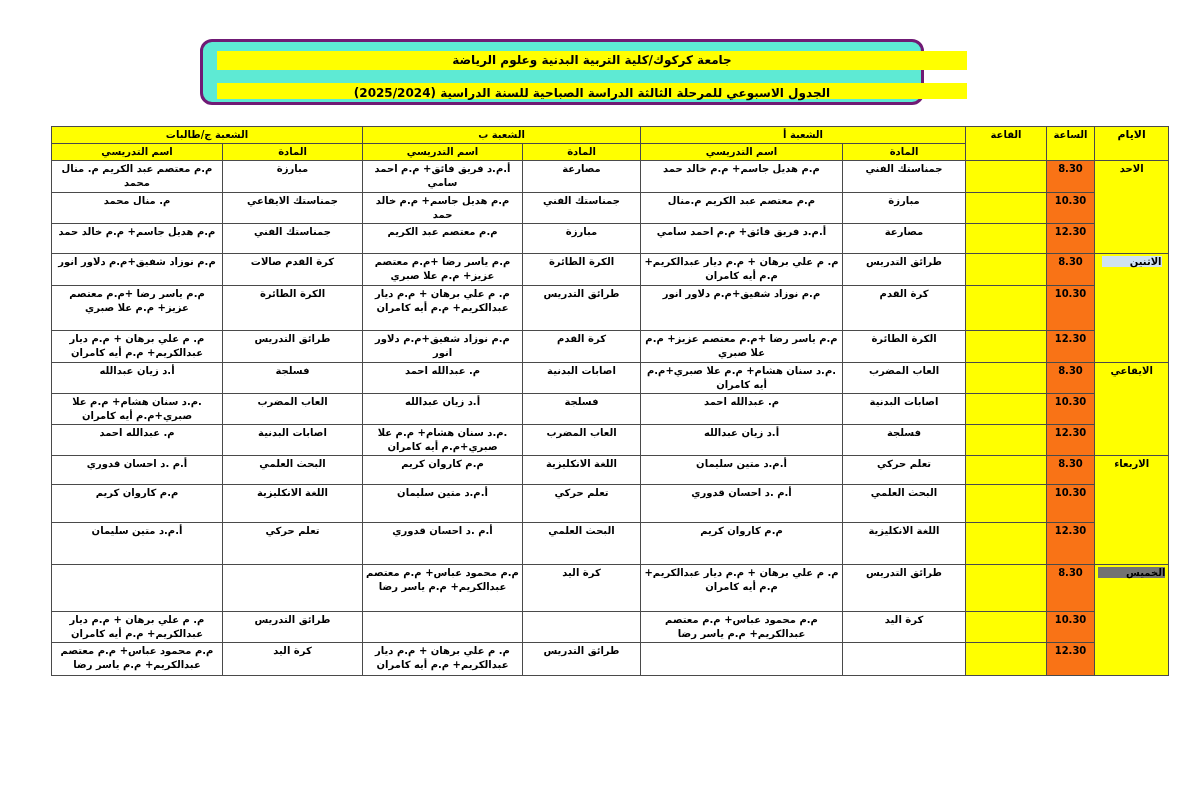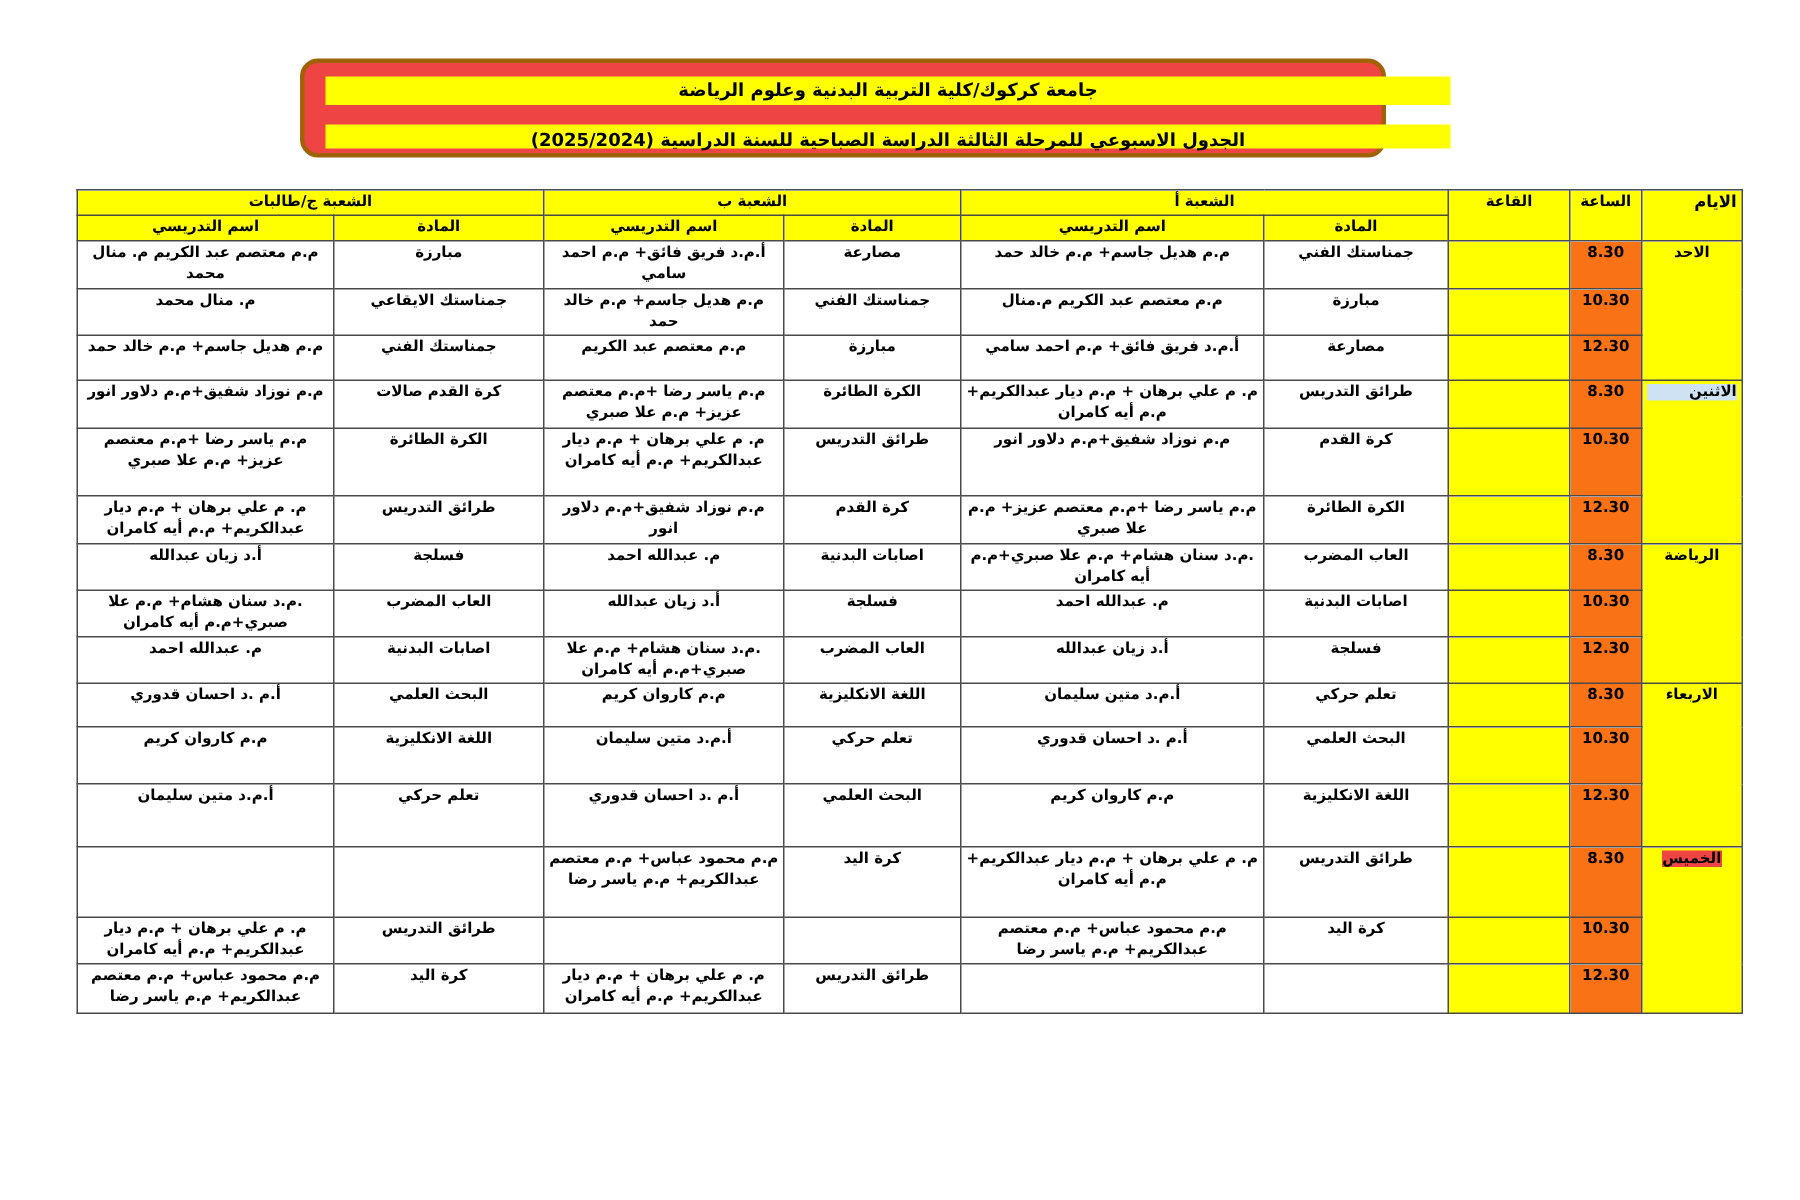--- a/index.html
+++ b/index.html
@@ -1,34 +1,34 @@
 <!DOCTYPE html>
 <html><head>
 <meta charset="utf-8">
 <style>
   html, body { margin:0; padding:0; background:#ffffff; }
   body { width:1200px; height:800px; position:relative; overflow:hidden;
          font-family:"DejaVu Sans", "Liberation Sans", sans-serif; color:#000; }
   .title-box { position:absolute; left:200px; top:39px; width:724px; height:66px;
-               border:3px solid #a16207; border-radius:12px; box-sizing:border-box; background:#ef4444; }
+               border:3px solid #701a75; border-radius:12px; box-sizing:border-box; background:#5eead4; }
   .title-bar { position:absolute; left:14px; width:750px; background:#ffff00;
                text-align:center; font-weight:bold; font-size:12px; direction:rtl; }
   .t1 { top:9px; height:19px; line-height:19px; }
   .t2 { top:41px; height:16px; line-height:20px; }
   table.sched { position:absolute; left:51px; top:126px; border-collapse:collapse;
                 table-layout:fixed; direction:ltr; }
   table.sched td { border:1px solid #4a4a4a; padding:1px 3px; vertical-align:top;
                    text-align:center; font-size:10px; line-height:14px; direction:rtl;
                    overflow:hidden; font-weight:bold; }
   td.hdr { background:#ffff00; font-weight:bold; }
   td.ylw { background:#ffff00; }
   td.time { background:#f97316; font-size:11px; text-align:left; padding-left:10px; padding-top:6px; }
   td.day { background:#ffff00; text-align:right; padding-right:6px; padding-top:6px; font-size:11px;margin-top:12px; }
   td.day span.sel { background:#cfe2f3;padding-left:28px; }
-  td.day span.sel2 { background:#ef4444; }
+  td.day span.sel2 { background:#737373;padding-left:28px; }
   td.cell { background:#fff; }
   td.subj { font-weight:normal; }
   td.subj span, td.teach span { font-weight:bold; }
 </style>
 </head>
 <body>
 
 <div class="title-box">
   <div class="title-bar t1">جامعة كركوك/كلية التربية البدنية وعلوم الرياضة</div>
   <div class="title-bar t2">الجدول الاسبوعي للمرحلة الثالثة الدراسة الصباحية للسنة الدراسية (2025/2024)</div>
@@ -46,21 +46,21 @@
       <col style="width:48px">
       <col style="width:54px">
   </colgroup>
   <tbody>
       <tr style="height:15px">
     <td class="hdr" colspan="2">الشعبة ج/طالبات</td>
     <td class="hdr" colspan="2">الشعبة ب</td>
     <td class="hdr" colspan="2">الشعبة أ</td>
     <td class="hdr" rowspan="2">القاعة</td>
     <td class="hdr" rowspan="2">الساعة</td>
-    <td class="hdr" rowspan="2" style="text-align:right;font-size:11px">الايام</td>
+    <td class="hdr" rowspan="2" style="text-align:center;font-size:11px">الايام</td>
   </tr>
   <tr style="height:15px">
     <td class="hdr">اسم التدريسي</td>
     <td class="hdr">المادة</td>
     <td class="hdr">اسم التدريسي</td>
     <td class="hdr">المادة</td>
     <td class="hdr">اسم التدريسي</td>
     <td class="hdr">المادة</td>
   </tr>
   </tbody>
@@ -129,21 +129,21 @@
       </tr>
       <tr style="height: 31px;">
         <td class="cell teach"><span>أ.د زيان عبدالله</span></td>
         <td class="cell subj"><span>فسلجة</span></td>
         <td class="cell teach"><span>م. عبدالله احمد</span></td>
         <td class="cell subj"><span>اصابات البدنية</span></td>
         <td class="cell teach"><span>.م.د سنان هشام+ م.م علا صبري+م.م أيه كامران</span></td>
         <td class="cell subj"><span>العاب المضرب</span></td>
         <td class="ylw"></td>
         <td class="time">8.30</td>
-        <td class="day" rowspan="3"><span>الرياضة</span></td>
+        <td class="day" rowspan="3"><span>الايقاعي</span></td>
       </tr>
       <tr style="height: 30px;">
         <td class="cell teach"><span>.م.د سنان هشام+ م.م علا صبري+م.م أيه كامران</span></td>
         <td class="cell subj"><span>العاب المضرب</span></td>
         <td class="cell teach"><span>أ.د زيان عبدالله</span></td>
         <td class="cell subj"><span>فسلجة</span></td>
         <td class="cell teach"><span>م. عبدالله احمد</span></td>
         <td class="cell subj"><span>اصابات البدنية</span></td>
         <td class="ylw"></td>
         <td class="time">10.30</td>

